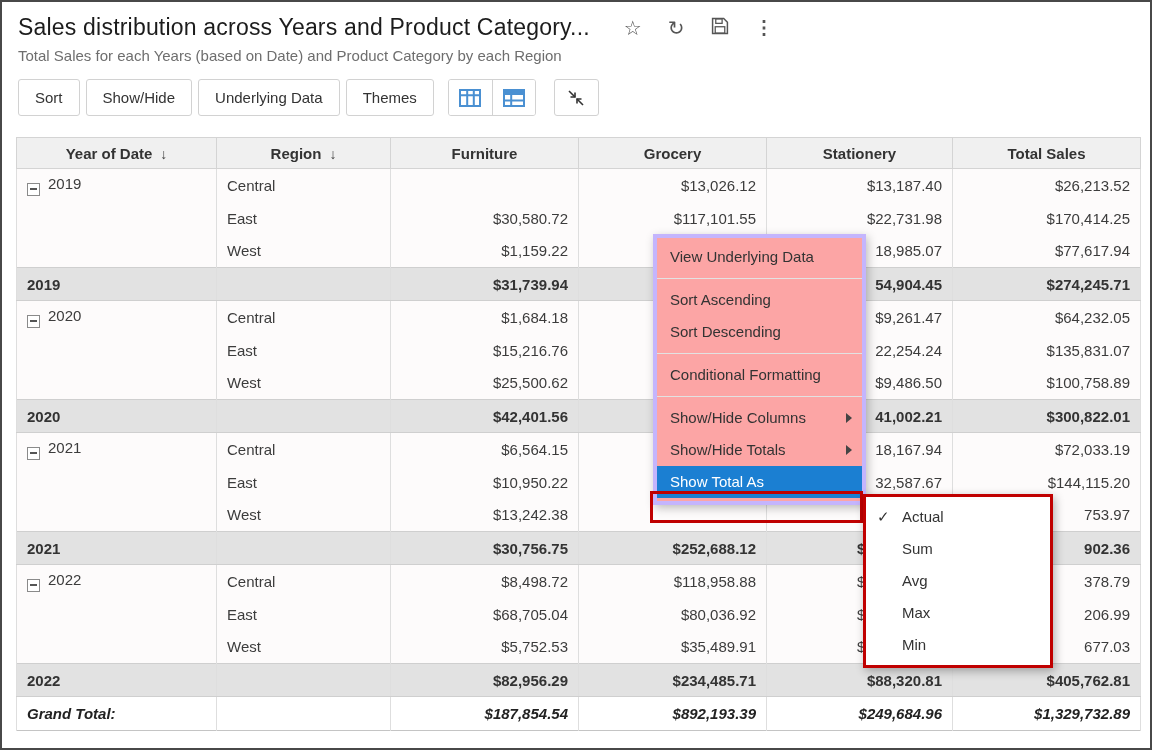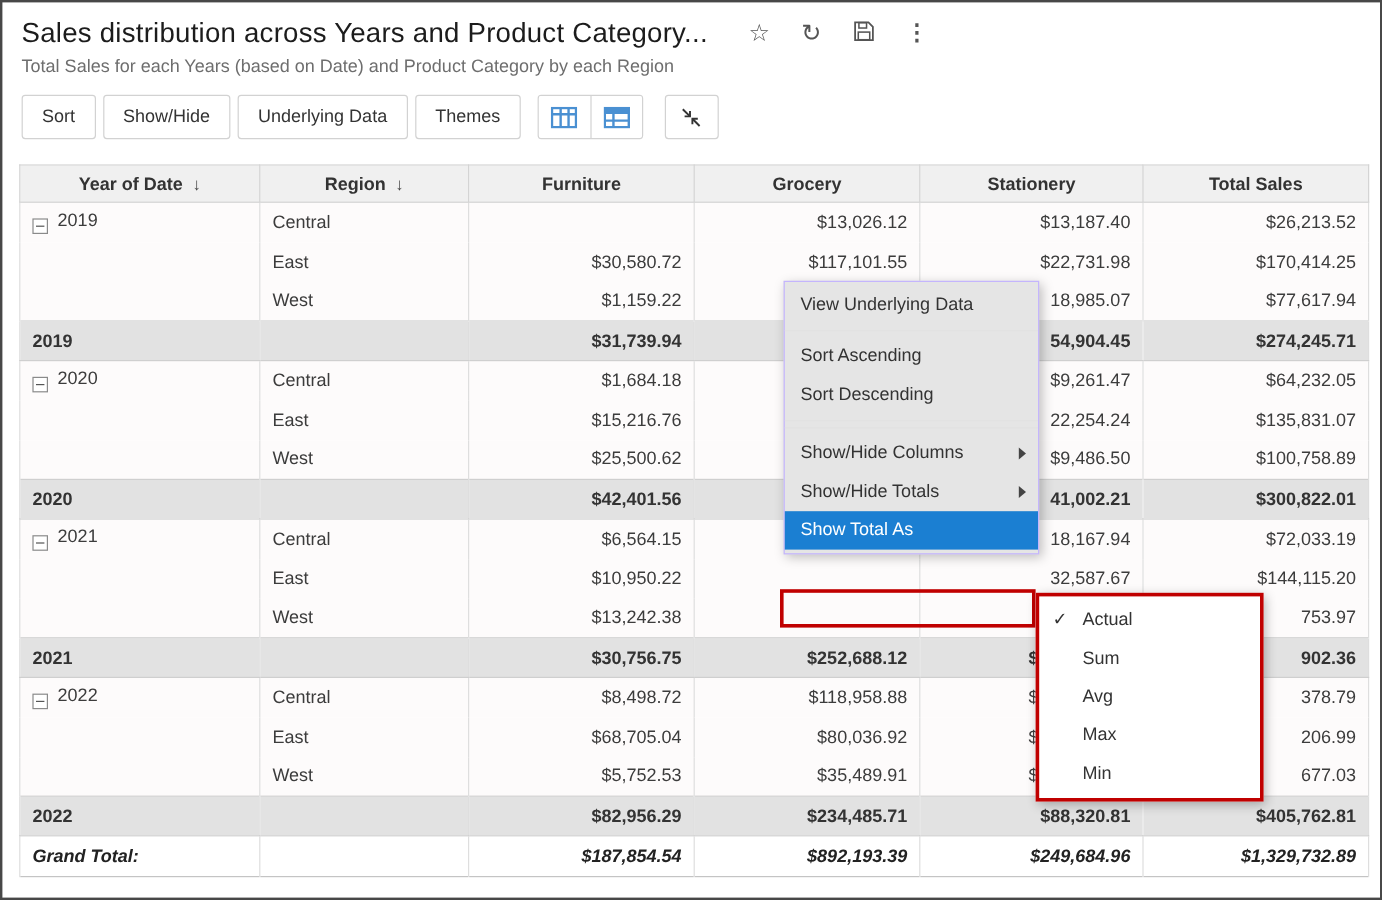--- a/index.html
+++ b/index.html
@@ -40,22 +40,22 @@
                    border-top:1px solid #cfcfcf; border-bottom:1px solid #cfcfcf; }
   tr.grand td { background:#fff; font-weight:700; color:#222; height:34px;
                 border-top:1px solid #9a9a9a;font-style:italic; }
   .frag-left { text-align:left; padding-left:90px; }
   .expand-box { display:inline-flex; width:13px; height:13px; border:1px solid #8a8a8a;
                 align-items:center; justify-content:center; margin-right:8px; vertical-align:-1px;
                 background:#fff; cursor:pointer; }
   .expand-box i { display:block; width:7px; height:1.5px; background:#555; }
 
   
-  .ctx-menu { position:absolute; left:651px; top:232px; width:213px; background:#e5e5e5;
-              border:1px solid #c4b5fd; box-shadow:2px 3px 9px rgba(0,0,0,.25);
+  .ctx-menu { position:absolute; left:651px; top:232px; width:213px; background:#fca5a5;
+              border:4px solid #c4b5fd; box-shadow:2px 3px 9px rgba(0,0,0,.25);
               padding:3px 0; z-index:10; }
   .menu-item { height:32px; line-height:32px; padding:0 13px; font-size:15px; color:#333;
                cursor:pointer; position:relative; white-space:nowrap; }
   .menu-item.selected { background:#1b7fd2; color:#fff; }
   .menu-divider { height:1px; background:#e2e2e2; margin:5px 0; }
   .submenu-arrow { position:absolute; right:10px; top:11px; width:0; height:0;
                    border-left:6px solid #444; border-top:5px solid transparent; border-bottom:5px solid transparent; }
 
   
   .sub-menu { position:absolute; left:861px; top:492px; width:190px; background:#fff;
@@ -296,20 +296,21 @@
         </tbody>
     </table>
   </div>
 
   <div class="ctx-menu">
       <div class="menu-item">View Underlying Data</div>
       <div class="menu-divider"></div>
       <div class="menu-item">Sort Ascending</div>
       <div class="menu-item">Sort Descending</div>
       <div class="menu-divider"></div>
+      <div class="menu-item">Conditional Formatting</div>
       <div class="menu-divider"></div>
       <div class="menu-item">Show/Hide Columns<span class="submenu-arrow"></span></div>
       <div class="menu-item">Show/Hide Totals<span class="submenu-arrow"></span></div>
       <div class="menu-item selected">Show Total As</div>
     </div>
   <div class="red-box"></div>
   <div class="sub-menu">
       <div class="menu-item"><span class="check">✓</span>Actual</div>
       <div class="menu-item"><span class="check"></span>Sum</div>
       <div class="menu-item"><span class="check"></span>Avg</div>

